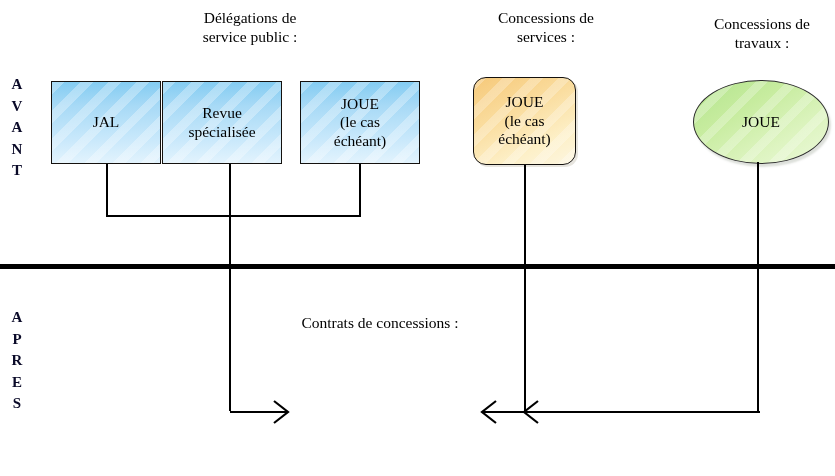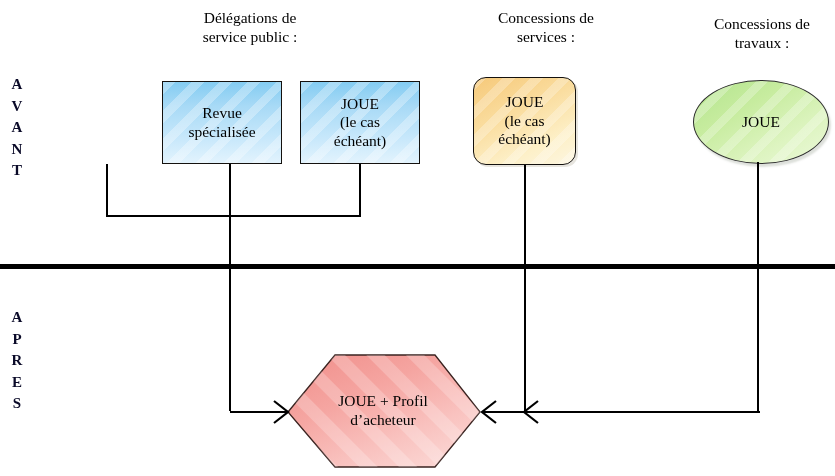--- a/index.html
+++ b/index.html
@@ -133,20 +133,21 @@
   </div>
 
   <div class="phase-label" style="left:4px; top:307px;">
     <span>A</span>
     <span>P</span>
     <span>R</span>
     <span>E</span>
     <span>S</span>
   </div>
 
+  <div class="node rect-blue stripes" style="left:51px; top:81px; width:110px; height:83px;">JAL</div>
 
   <div class="node rect-blue stripes" style="left:162px; top:81px; width:120px; height:83px;">Revue
 spécialisée</div>
 
   <div class="node rect-blue stripes" style="left:300px; top:81px; width:120px; height:83px;">JOUE
 (le cas
 échéant)</div>
 
   <div class="node rounded-orange" style="left:473px; top:77px; width:103px; height:88px;">JOUE
 (le cas
@@ -159,41 +160,22 @@
   <div class="line" style="left:359px; top:164px; width:2px; height:53px;"></div>
   <div class="line" style="left:106px; top:215px; width:255px; height:2px;"></div>
 
   <div class="line" style="left:229px; top:215px; width:2px; height:196px;"></div>
 
   <div class="line" style="left:524px; top:165px; width:2px; height:247px;"></div>
   <div class="line" style="left:757px; top:162px; width:2px; height:250px;"></div>
 
   <div class="divider" style="left:0px; top:264px; width:835px; height:5px;"></div>
 
+  <div class="heading" style="left:240px; top:313px; width:280px;">Contrats de concessions :</div>
 
-  <div class="hex-wrap" style="left:283px; top:351px; width:200px; height:118px;">
-    <svg width="200" height="118" viewBox="0 0 200 118">
-      <defs>
-        <linearGradient id="hexgrad" x1="0" y1="0" x2="0.75" y2="1">
-          <stop offset="0%" stop-color="#f08e8a"></stop>
-          <stop offset="40%" stop-color="#f5a5a1"></stop>
-          <stop offset="75%" stop-color="#f9c2bf"></stop>
-          <stop offset="100%" stop-color="#fbd5d2"></stop>
-        </linearGradient>
-        <pattern id="hexstripes" width="28" height="28" patternTransform="rotate(-45)" patternUnits="userSpaceOnUse">
-          <rect width="28" height="28" fill="none"></rect>
-          <rect width="13" height="28" fill="rgba(255,255,255,0.22)"></rect>
-        </pattern>
-      </defs>
-      <polygon points="5,61 52,4 152,4 197,61 152,116 52,116" fill="url(#hexgrad)" stroke="#3a2320" stroke-width="1.3"></polygon>
-      <polygon points="5,61 52,4 152,4 197,61 152,116 52,116" fill="url(#hexstripes)" stroke="none"></polygon>
-    </svg>
-    <div class="hex-label">JOUE + Profil
-d’acheteur</div>
-  </div>
 
   <svg class="arrow-svg" style="left:225px; top:396px;" width="70" height="32">
     <line x1="5" y1="16" x2="62" y2="16" stroke="#000000" stroke-width="2.2"></line>
     <polyline points="49,5 63,16 49,27" fill="none" stroke="#000000" stroke-width="2.2"></polyline>
   </svg>
 
   <svg class="arrow-svg" style="left:478px; top:396px;" width="290" height="32">
     <line x1="4" y1="16" x2="282" y2="16" stroke="#000000" stroke-width="2.2"></line>
     <polyline points="18,5 4,16 18,27" fill="none" stroke="#000000" stroke-width="2.2"></polyline>
     <polyline points="60,5 46,16 60,27" fill="none" stroke="#000000" stroke-width="2.2"></polyline>

